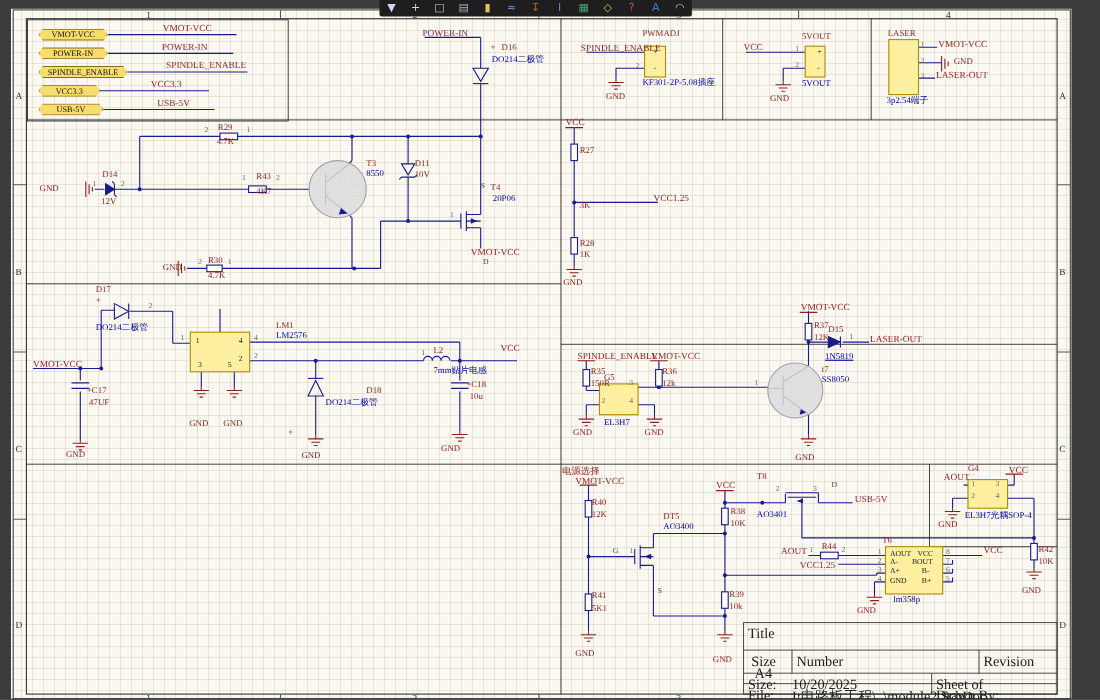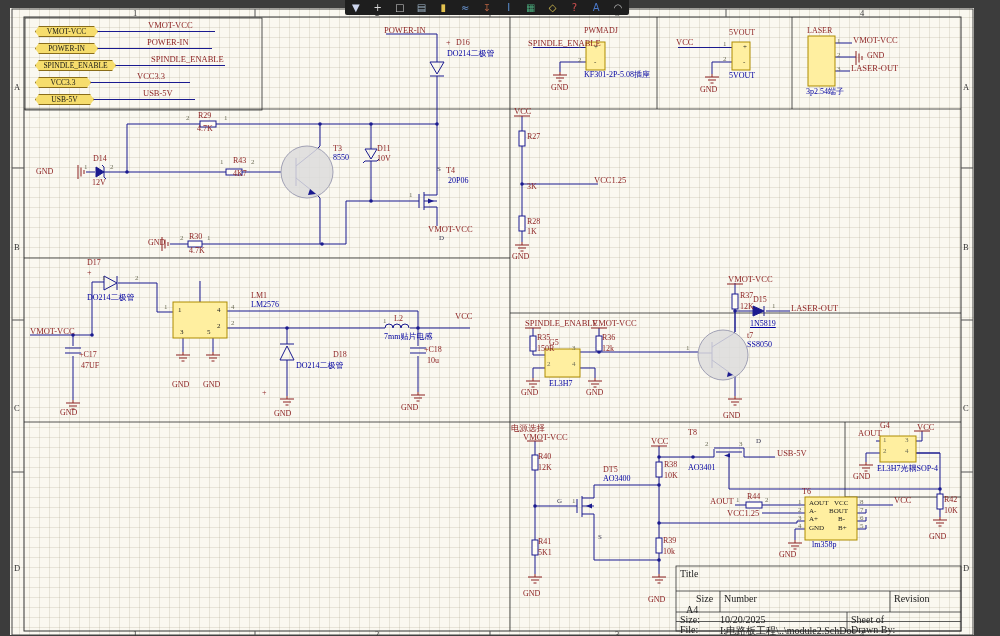--- a/index.html
+++ b/index.html
@@ -29,21 +29,21 @@
   .sec{font-size:8.5px;color:#8b1f1f;}
   .flag{position:absolute;height:11px;background:#f6dd6d;
     clip-path:polygon(4px 0,calc(100% - 4px) 0,100% 50%,calc(100% - 4px) 100%,4px 100%,0 50%);
     box-shadow:inset 0 0 0 1px #8a6d1a;
     font:7.5px "Liberation Serif",serif;color:#141414;text-align:center;line-height:11px;z-index:9;}
   
   .zone{position:absolute;font:8.5px "Liberation Serif",serif;color:#333;line-height:1;z-index:5;}
   
   #tblock{position:absolute;left:676px;top:566px;width:285px;height:65px;z-index:12;
     font-family:"Liberation Serif",serif;color:#222;}
-  #tblock .cell{position:absolute;font-size:10px;}
+  #tblock .cell{position:absolute;font-size:13px;}
 </style>
 </head>
 <body>
 
 <div id="screen">
   <div id="sheet"></div>
 
   <svg id="svg" viewBox="0 0 1000 636">
 
     <g stroke="#444" fill="none" stroke-width="1">
@@ -267,21 +267,21 @@
       <span class="lbl blk" style="left: 180px; top: 329px;">3</span>
       <span class="lbl blk" style="left: 207px; top: 329px;">5</span>
       <span class="lbl gnd" style="left: 172px; top: 381px;">GND</span>
       <span class="lbl gnd" style="left: 203px; top: 381px;">GND</span>
       <span class="lbl des" style="left: 296px; top: 351px; padding-left: 37px;">D18</span>
       <span class="lbl part" style="left: 296px; top: 362px;">DO214二极管</span>
       <span class="lbl val" style="left: 262px; top: 389px;">+</span>
       <span class="lbl gnd" style="left: 274px; top: 410px;">GND</span>
       <span class="lbl pin" style="left: 383px; top: 318px;">1</span>
       <span class="lbl des" style="left: 394px; top: 315px;">L2</span>
-      <span class="lbl part" style="left: 384px; top: 333px;">7mm贴片电感</span>
+      <span class="lbl part" style="left: 394px; top: 333px;">7mm贴片电感</span>
       <span class="lbl des" style="left: 424px; top: 346px;">+C18</span>
       <span class="lbl val" style="left: 427px; top: 357px;">10u</span>
       <span class="lbl gnd" style="left: 401px; top: 404px;">GND</span>
       <span class="lbl net" style="left: 455px; top: 312px;">VCC</span>
       <span class="lbl des" style="left: 584px; top: 27px;">PWMADJ</span>
       <span class="lbl net" style="left: 528px; top: 39px;">SPINDLE_ENABLE</span>
       <span class="lbl pin" style="left: 578px; top: 43px;">1</span>
       <span class="lbl pin" style="left: 578px; top: 57px;">2</span>
       <span class="lbl blk" style="left: 594px; top: 44px;">+</span>
       <span class="lbl blk" style="left: 594px; top: 59px;">-</span>
@@ -413,21 +413,21 @@
       <span class="ticon" style="color: rgb(91, 143, 208);">Ⅰ</span>
       <span class="ticon" style="color: rgb(72, 165, 120);">▦</span>
       <span class="ticon" style="color: rgb(216, 192, 80);">◇</span>
       <span class="ticon" style="color: rgb(208, 80, 80);">?</span>
       <span class="ticon" style="color: rgb(74, 120, 200);">A</span>
       <span class="ticon" style="color: rgb(201, 201, 201);">◠</span>
     </div>
 
   <div id="tblock">
     <div class="cell" style="left:4px;top:2px;">Title</div>
-    <div class="cell" style="left:20px;top:27px;">Size</div>
+    <div class="cell" style="left:7px;top:27px;">Size</div>
     <div class="cell" style="left:10px;top:38px;">A4</div>
     <div class="cell" style="left:48px;top:27px;">Number</div>
     <div class="cell" style="left:218px;top:27px;">Revision</div>
     <div class="cell" style="left:4px;top:48px;">Size:</div>
     <div class="cell" style="left:44px;top:48px;">10/20/2025</div>
     <div class="cell" style="left:175px;top:48px;">Sheet  of</div>
     <div class="cell" style="left:4px;top:58px;">File:</div>
     <div class="cell" style="left:44px;top:58px;">I:电路板工程\..\module2.SchDoc</div>
     <div class="cell" style="left:175px;top:58px;">Drawn By:</div>
   </div>

